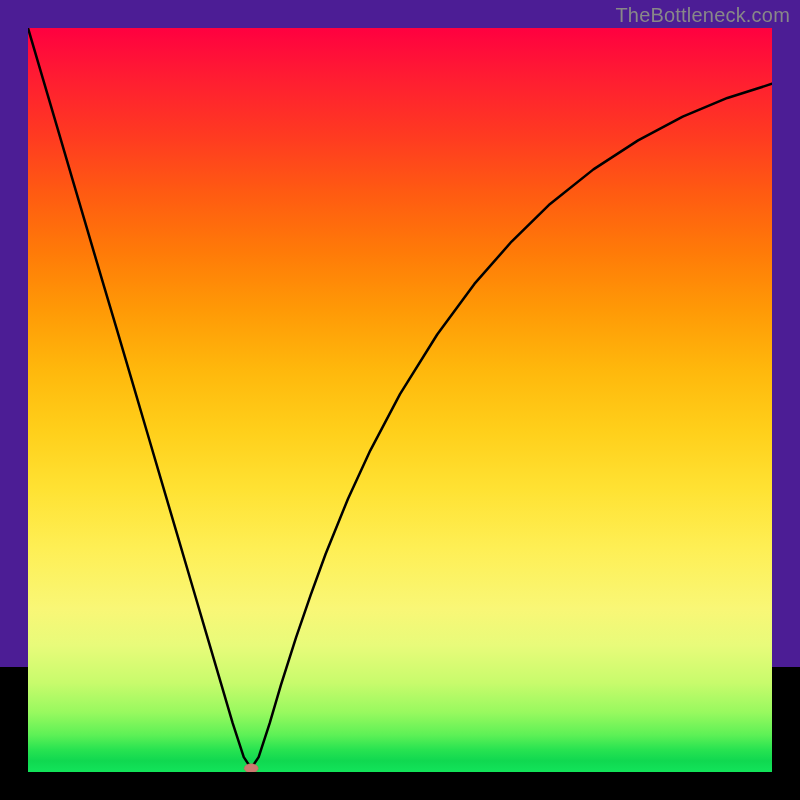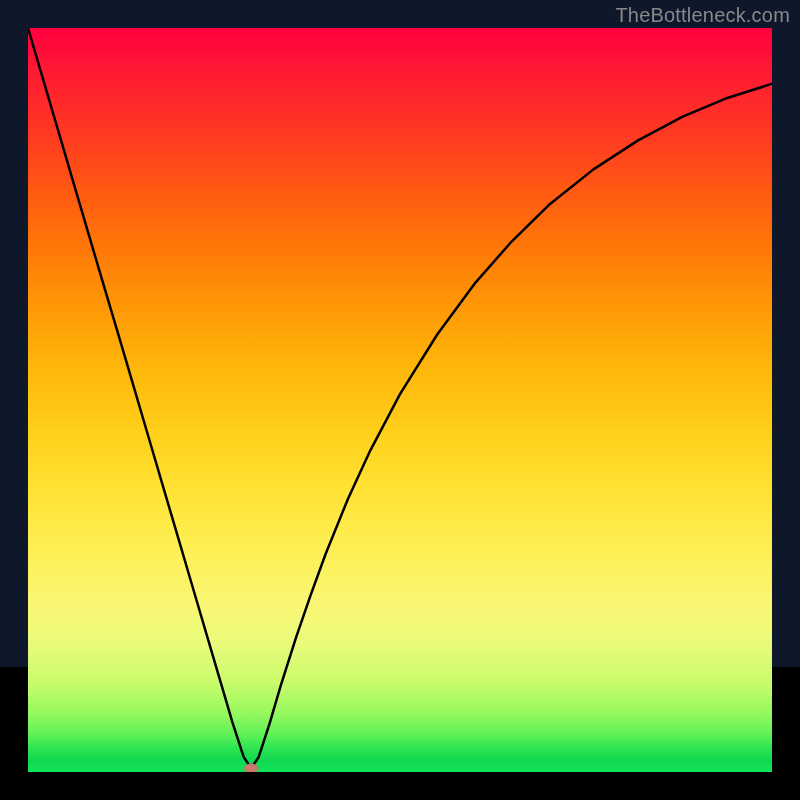--- a/index.html
+++ b/index.html
@@ -8,21 +8,21 @@
     width: 800px;
     height: 800px;
     background: #000;
     overflow: hidden;
     font-family: Arial, Helvetica, sans-serif;
   }
   .wrap {
     position: relative;
     width: 800px;
     height: 667px;
-    background: #0f172a;
+    background: #4c1d95;
   }
   .plot {
     position: absolute;
     left: 28px;
     top: 28px;
     width: 744px;
     height: 744px;
     overflow: hidden;
   }
   .gradient {

